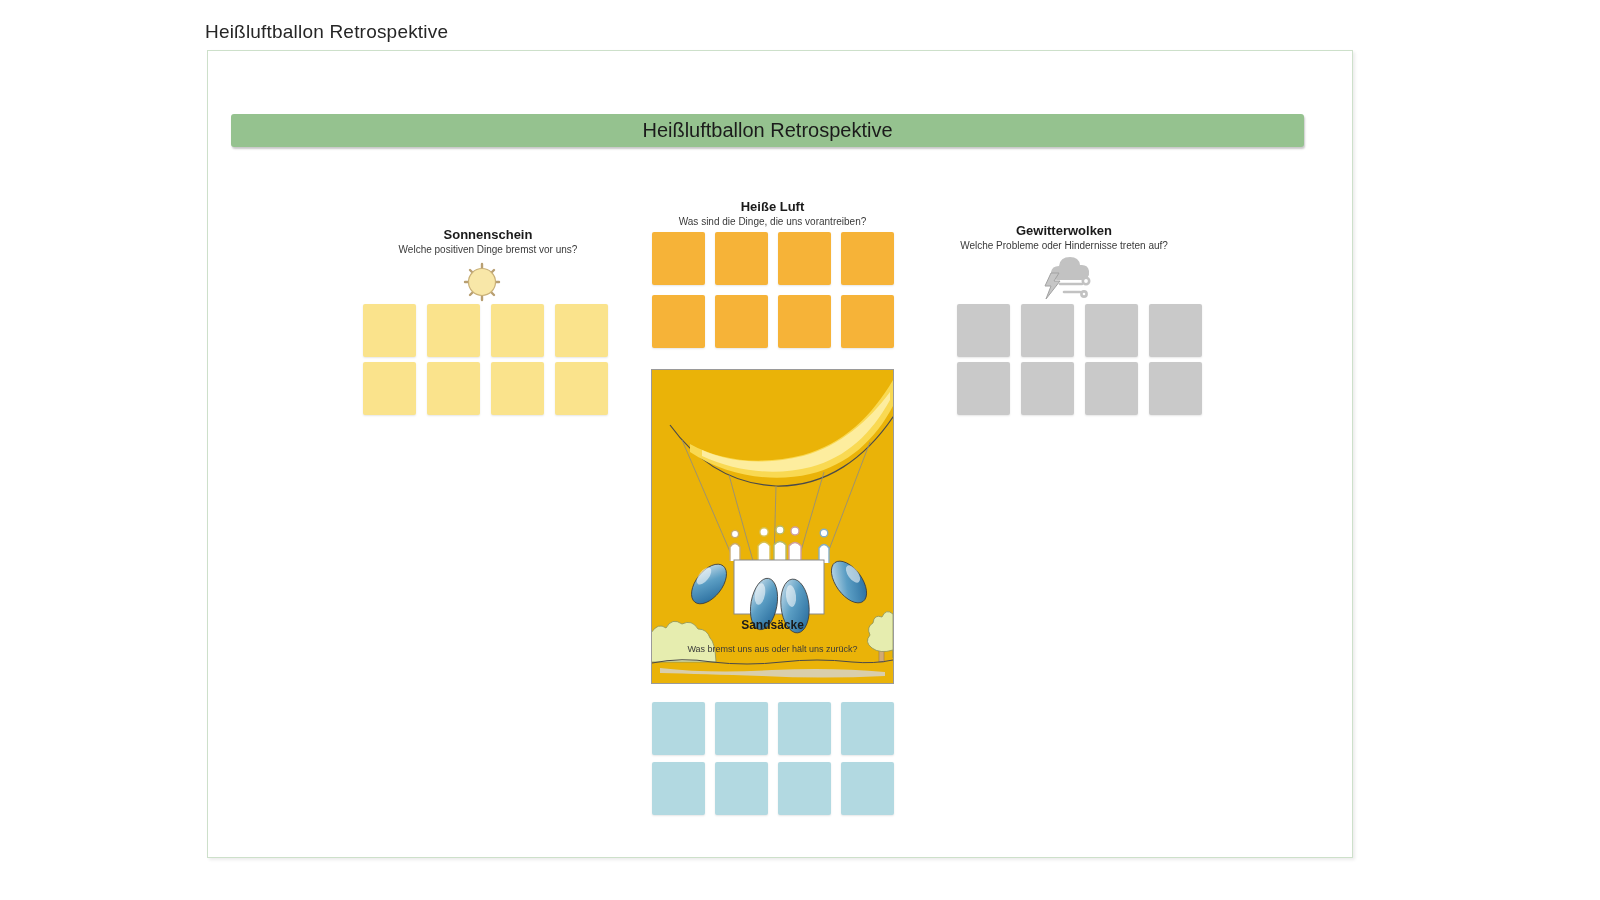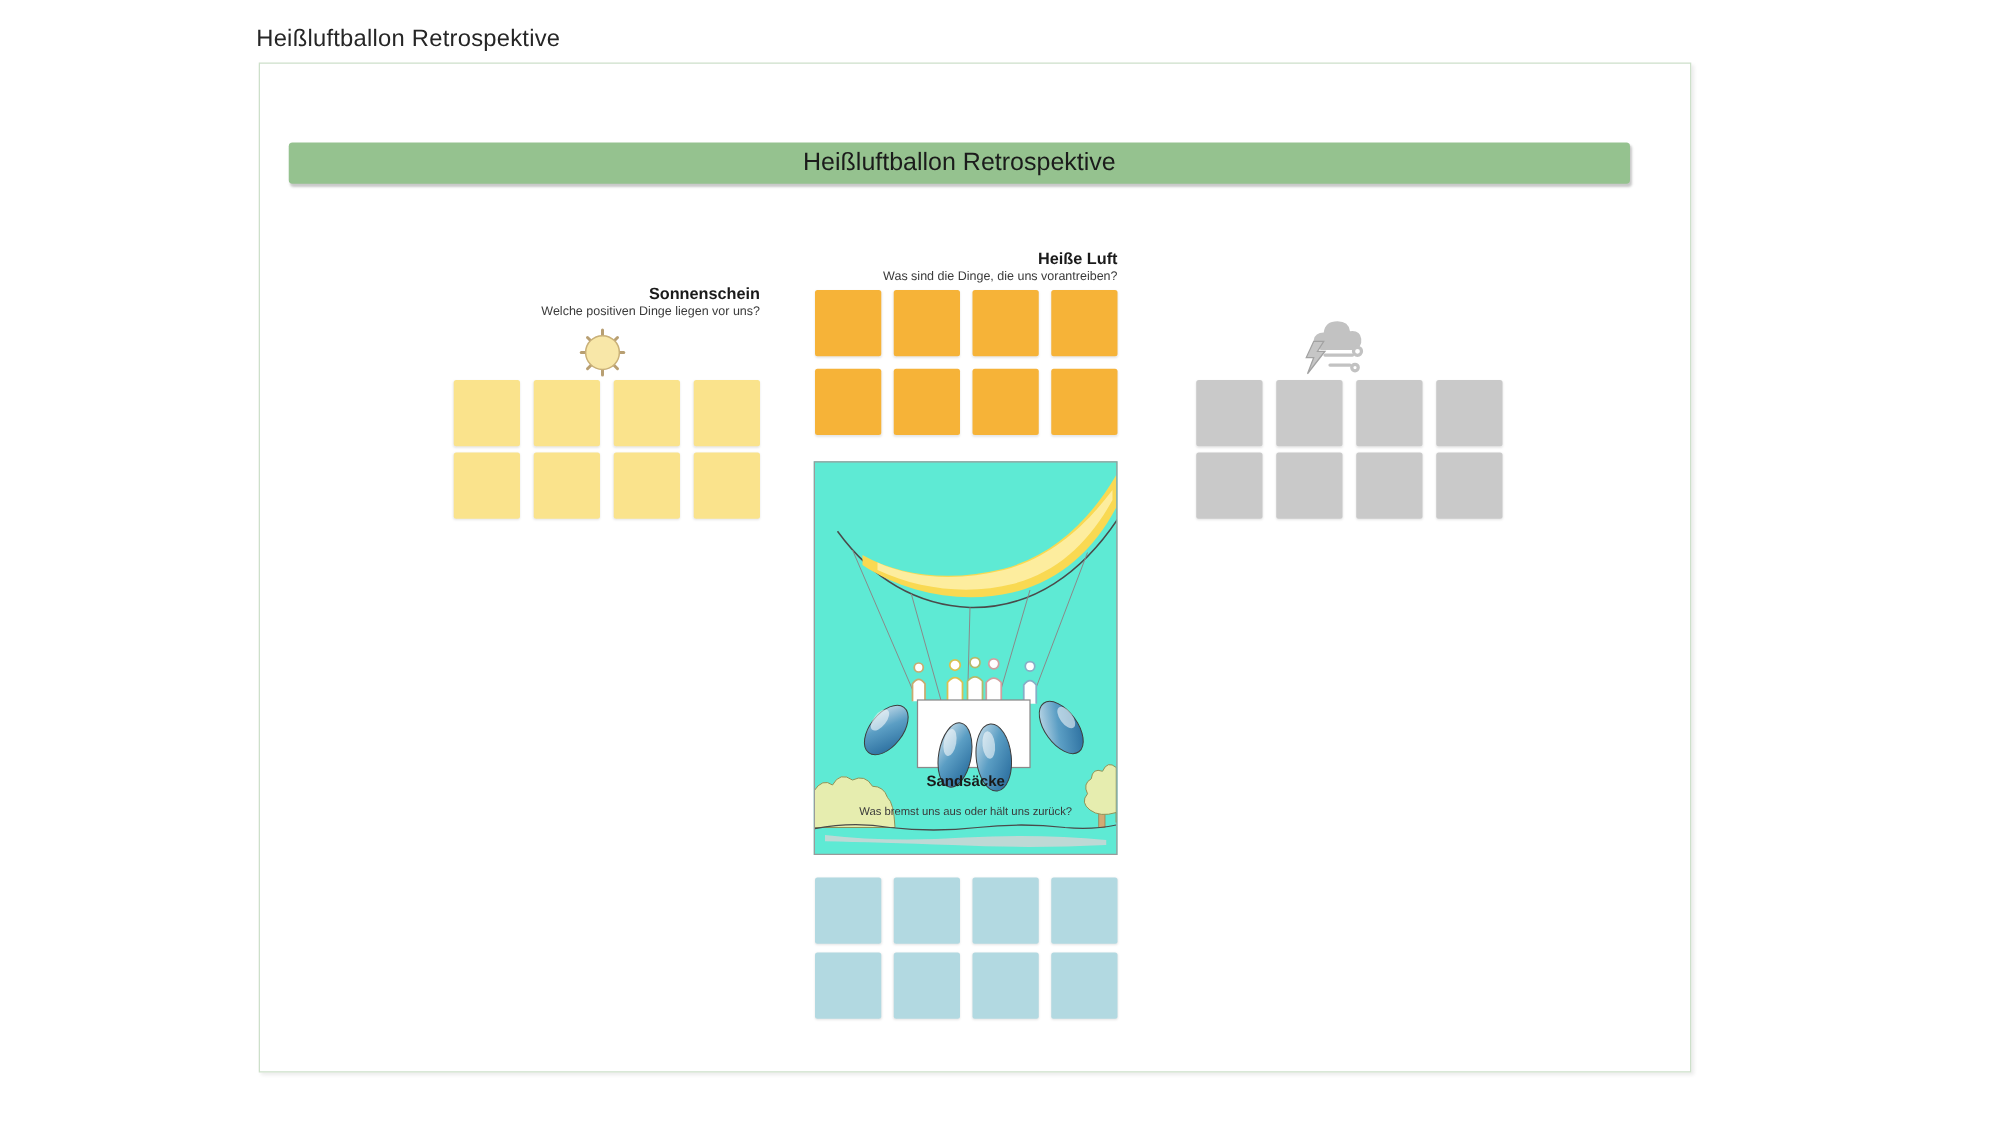--- a/index.html
+++ b/index.html
@@ -12,21 +12,21 @@
   .canvas { position:absolute; left:207px; top:50px; width:1146px; height:808px;
             background:#ffffff; border:1px solid #cde0ca;
             box-shadow:2px 2px 3px rgba(0,0,0,0.08); }
 
   .banner { position:absolute; left:23px; top:63px; width:1073px; height:33px;
             background:#95c28f; border-radius:3px;
             box-shadow:1px 2px 2px rgba(0,0,0,0.22);
             display:flex; align-items:center; justify-content:center; }
   .banner-title { font-size:20px; color:#1b1b1b; }
 
-  .sec-header { position:absolute; text-align:right; }
+  .sec-header { position:absolute; text-align:center; }
   .sec-title { font-size:13px; font-weight:bold; color:#1a1a1a; }
   .sec-sub   { font-size:10px; color:#3a3a3a; margin-top:2px; }
 
   .hdr-sonnenschein  { left:160px; top:176px; width:240px; }
   .hdr-heisseluft    { left:443px; top:148px; width:243px; }
   .hdr-gewitterwolken{ left:736px; top:172px; width:240px; }
 
   .icon-box { position:absolute; }
   .sun-box   { left:254px; top:210px; width:40px; height:42px; }
   .storm-box { left:829px; top:202px; width:62px; height:48px; }
@@ -34,41 +34,41 @@
   .notes-grid { position:absolute; display:grid; grid-template-columns:repeat(4,53px); }
   .grid-sonnenschein  { left:155px; top:253px; column-gap:11px; row-gap:5px; }
   .grid-heisseluft    { left:444px; top:181px; column-gap:10px; row-gap:10px; }
   .grid-gewitterwolken{ left:749px; top:253px; column-gap:11px; row-gap:5px; }
   .grid-sandsaecke    { left:444px; top:651px; column-gap:10px; row-gap:7px; }
 
   .note { width:53px; height:53px; border-radius:2px;
           box-shadow:0 1px 2px rgba(0,0,0,0.10); }
 
   .balloon-frame { position:absolute; left:443px; top:318px; width:243px; height:315px;
-                   background:#5eead4; border:1px solid #9a9a9a; }
+                   background:#eab308; border:1px solid #9a9a9a; }
   .balloon-frame svg { position:absolute; left:0; top:0; }
 
   .sandsack-text { position:absolute; left:0; top:248px; width:100%; text-align:center; }
   .sandsack-title { font-size:12px; font-weight:bold; color:#1a1a1a; }
   .sandsack-sub   { font-size:9px; color:#3a3a3a; margin-top:12px; }
 </style>
 </head>
 <body>
 
 <div class="page-title">Heißluftballon Retrospektive</div>
 
 <div class="canvas">
 
   <div class="banner">
     <span class="banner-title">Heißluftballon Retrospektive</span>
   </div>
 
   <div class="sec-header hdr-sonnenschein">
     <div class="sec-title">Sonnenschein</div>
-    <div class="sec-sub">Welche positiven Dinge liegen vor uns?</div>
+    <div class="sec-sub">Welche positiven Dinge bremst vor uns?</div>
   </div>
   <div class="icon-box sun-box">
     <svg width="40" height="42" viewBox="0 0 40 42">
       <g stroke="#b89f72" stroke-width="2.4" stroke-linecap="round">
         <line x1="20" y1="3" x2="20" y2="7"></line>
         <line x1="32" y1="9" x2="29" y2="12"></line>
         <line x1="37" y1="21" x2="33" y2="21"></line>
         <line x1="32" y1="34" x2="29" y2="31"></line>
         <line x1="20" y1="39" x2="20" y2="35"></line>
         <line x1="8" y1="34" x2="11" y2="31"></line>
@@ -97,20 +97,24 @@
       <div class="note" style="background: rgb(246, 179, 56);"></div>
       <div class="note" style="background: rgb(246, 179, 56);"></div>
       <div class="note" style="background: rgb(246, 179, 56);"></div>
       <div class="note" style="background: rgb(246, 179, 56);"></div>
       <div class="note" style="background: rgb(246, 179, 56);"></div>
       <div class="note" style="background: rgb(246, 179, 56);"></div>
       <div class="note" style="background: rgb(246, 179, 56);"></div>
       <div class="note" style="background: rgb(246, 179, 56);"></div>
     </div>
 
+  <div class="sec-header hdr-gewitterwolken">
+    <div class="sec-title">Gewitterwolken</div>
+    <div class="sec-sub">Welche Probleme oder Hindernisse treten auf?</div>
+  </div>
   <div class="icon-box storm-box">
     <svg width="62" height="48" viewBox="0 0 62 48">
       <path d="M 20 27 Q 13 26 14 19 Q 15 13 22 13 Q 23 4 33 4 Q 42 4 43 12 Q 51 11 52 18 Q 53 26 45 27 Z" fill="#c2c2c2"></path>
       <path d="M 14 20 L 22 20 L 17 28 L 23 28 L 9 46 L 14 33 L 8 33 Z" fill="#c6c6c6" stroke="#a2a2a2" stroke-width="1"></path>
       <g stroke="#c2c2c2" fill="none" stroke-width="2.6" stroke-linecap="round">
         <line x1="23" y1="31" x2="45" y2="31"></line>
         <circle cx="49" cy="28" r="3.2"></circle>
         <line x1="27" y1="39" x2="43" y2="39"></line>
         <circle cx="47" cy="41" r="2.6"></circle>
       </g>

